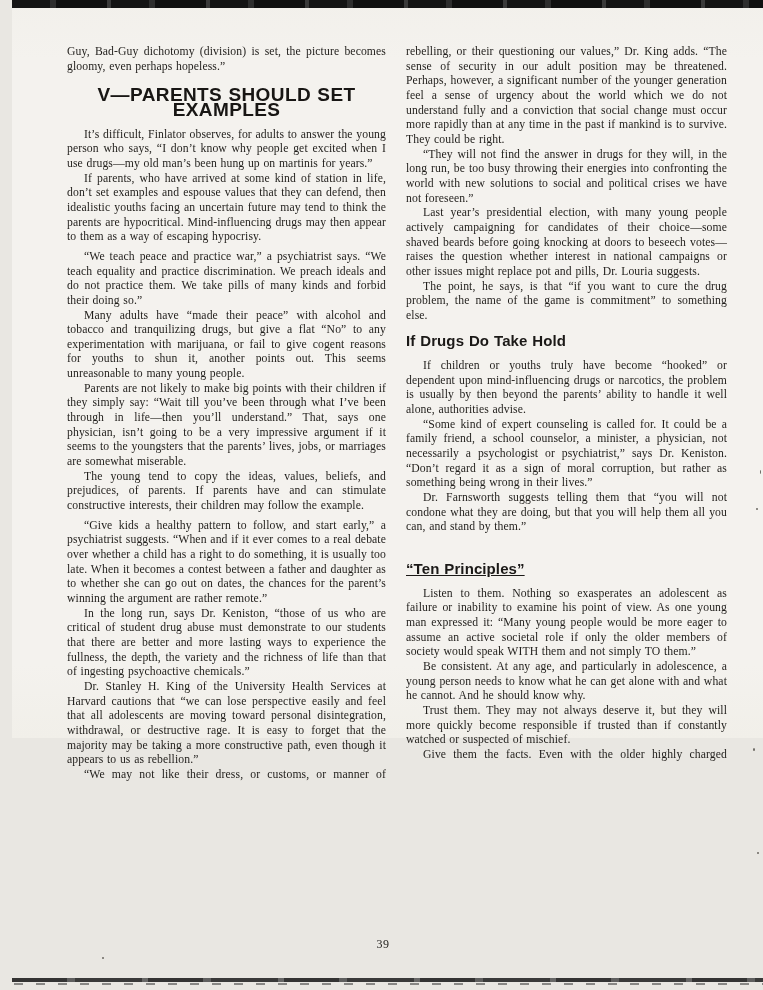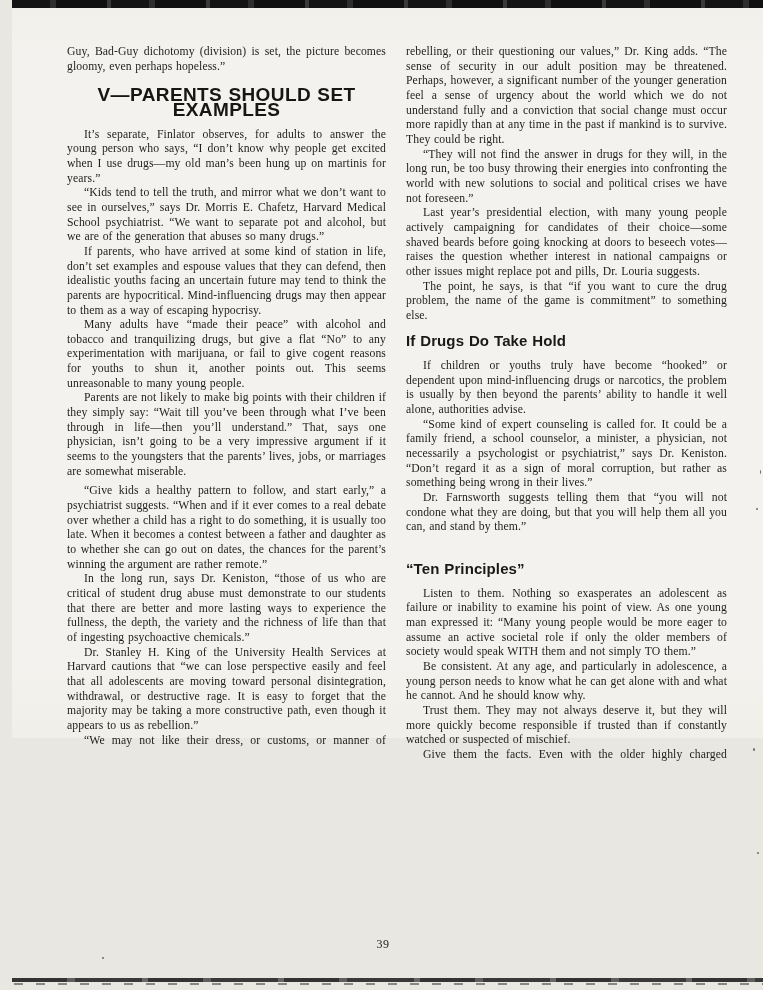--- a/index.html
+++ b/index.html
@@ -57,21 +57,21 @@
   }
   h2.sub-head{
     font-family:"Liberation Sans", sans-serif;
     font-weight:bold;
     font-size:15px;
     color:#1b1917;
     text-align:left;
     text-indent:0;
     margin:11px 0 10px 0;
   }
-  h2.sub-head.big-gap{margin-top:27px;}
+  h2.sub-head.big-gap{margin-top:27px;text-decoration:underline;}
   .page-number{
     position:absolute;left:0;top:937px;width:742px;
     text-align:center;
     font-size:12px;color:#24221f;
     letter-spacing:.5px;
   }
   .noise{position:absolute;background:#6b6862;border-radius:50%;}
   .n1{left:744px;top:508px;width:2px;height:2px;}
   .n2{left:741px;top:748px;width:2px;height:3px;}
   .n3{left:745px;top:852px;width:2px;height:2px;}
@@ -80,25 +80,26 @@
 </style>
 </head>
 <body>
 
 <div class="page">
   <div class="scan-band-top"></div>
 
   <div class="col col-left">
     <p class="no-indent">Guy, Bad-Guy dichotomy (division) is set, the picture becomes gloomy, even perhaps hopeless.”</p>
     <h1 class="main-head">V—PARENTS SHOULD SET EXAMPLES</h1>
-    <p>It’s separate, Finlator observes, for adults to answer the young person who says, “I don’t know why people get excited when I use drugs—my old man’s been hung up on martinis for years.”</p>
-    <p>“Kids tend to tell the truth, and mirror what we don’t want to see in ourselves,” says Dr. Morris E. Chafetz, Harvard Medical School psychiatrist. “We want to separate pot and alcohol, but we are of the generation that abuses so many drugs.”</p>
+    <p>It’s difficult, Finlator observes, for adults to answer the young person who says, “I don’t know why people get excited when I use drugs—my old man’s been hung up on martinis for years.”</p>
     <p>If parents, who have arrived at some kind of station in life, don’t set examples and espouse values that they can defend, then idealistic youths facing an uncertain future may tend to think the parents are hypocritical. Mind-influencing drugs may then appear to them as a way of escaping hypocrisy.</p>
+    <p class="gap-top">“We teach peace and practice war,” a psychiatrist says. “We teach equality and practice discrimination. We preach ideals and do not practice them. We take pills of many kinds and forbid their doing so.”</p>
     <p>Many adults have “made their peace” with alcohol and tobacco and tranquilizing drugs, but give a flat “No” to any experimentation with marijuana, or fail to give cogent reasons for youths to shun it, another points out. This seems unreasonable to many young people.</p>
     <p>Parents are not likely to make big points with their children if they simply say: “Wait till you’ve been through what I’ve been through in life—then you’ll understand.” That, says one physician, isn’t going to be a very impressive argument if it seems to the youngsters that the parents’ lives, jobs, or marriages are somewhat miserable.</p>
+    <p>The young tend to copy the ideas, values, beliefs, and prejudices, of parents. If parents have and can stimulate constructive interests, their children may follow the example.</p>
     <p class="gap-top">“Give kids a healthy pattern to follow, and start early,” a psychiatrist suggests. “When and if it ever comes to a real debate over whether a child has a right to do something, it is usually too late. When it becomes a contest between a father and daughter as to whether she can go out on dates, the chances for the parent’s winning the argument are rather remote.”</p>
     <p>In the long run, says Dr. Keniston, “those of us who are critical of student drug abuse must demonstrate to our students that there are better and more lasting ways to experience the fullness, the depth, the variety and the richness of life than that of ingesting psychoactive chemicals.”</p>
     <p>Dr. Stanley H. King of the University Health Services at Harvard cautions that “we can lose perspective easily and feel that all adolescents are moving toward personal disintegration, withdrawal, or destructive rage. It is easy to forget that the majority may be taking a more constructive path, even though it appears to us as rebellion.”</p>
     <p class="cont-end">“We may not like their dress, or customs, or manner of</p>
   </div>
 
   <div class="col col-right">
     <p class="no-indent">rebelling, or their questioning our values,” Dr. King adds. “The sense of security in our adult position may be threatened. Perhaps, however, a significant number of the younger generation feel a sense of urgency about the world which we do not understand fully and a conviction that social change must occur more rapidly than at any time in the past if mankind is to survive. They could be right.</p>
     <p>“They will not find the answer in drugs for they will, in the long run, be too busy throwing their energies into confronting the world with new solutions to social and political crises we have not foreseen.”</p>
     <p>Last year’s presidential election, with many young people actively campaigning for candidates of their choice—some shaved beards before going knocking at doors to beseech votes—raises the question whether interest in national campaigns or other issues might replace pot and pills, Dr. Louria suggests.</p>

